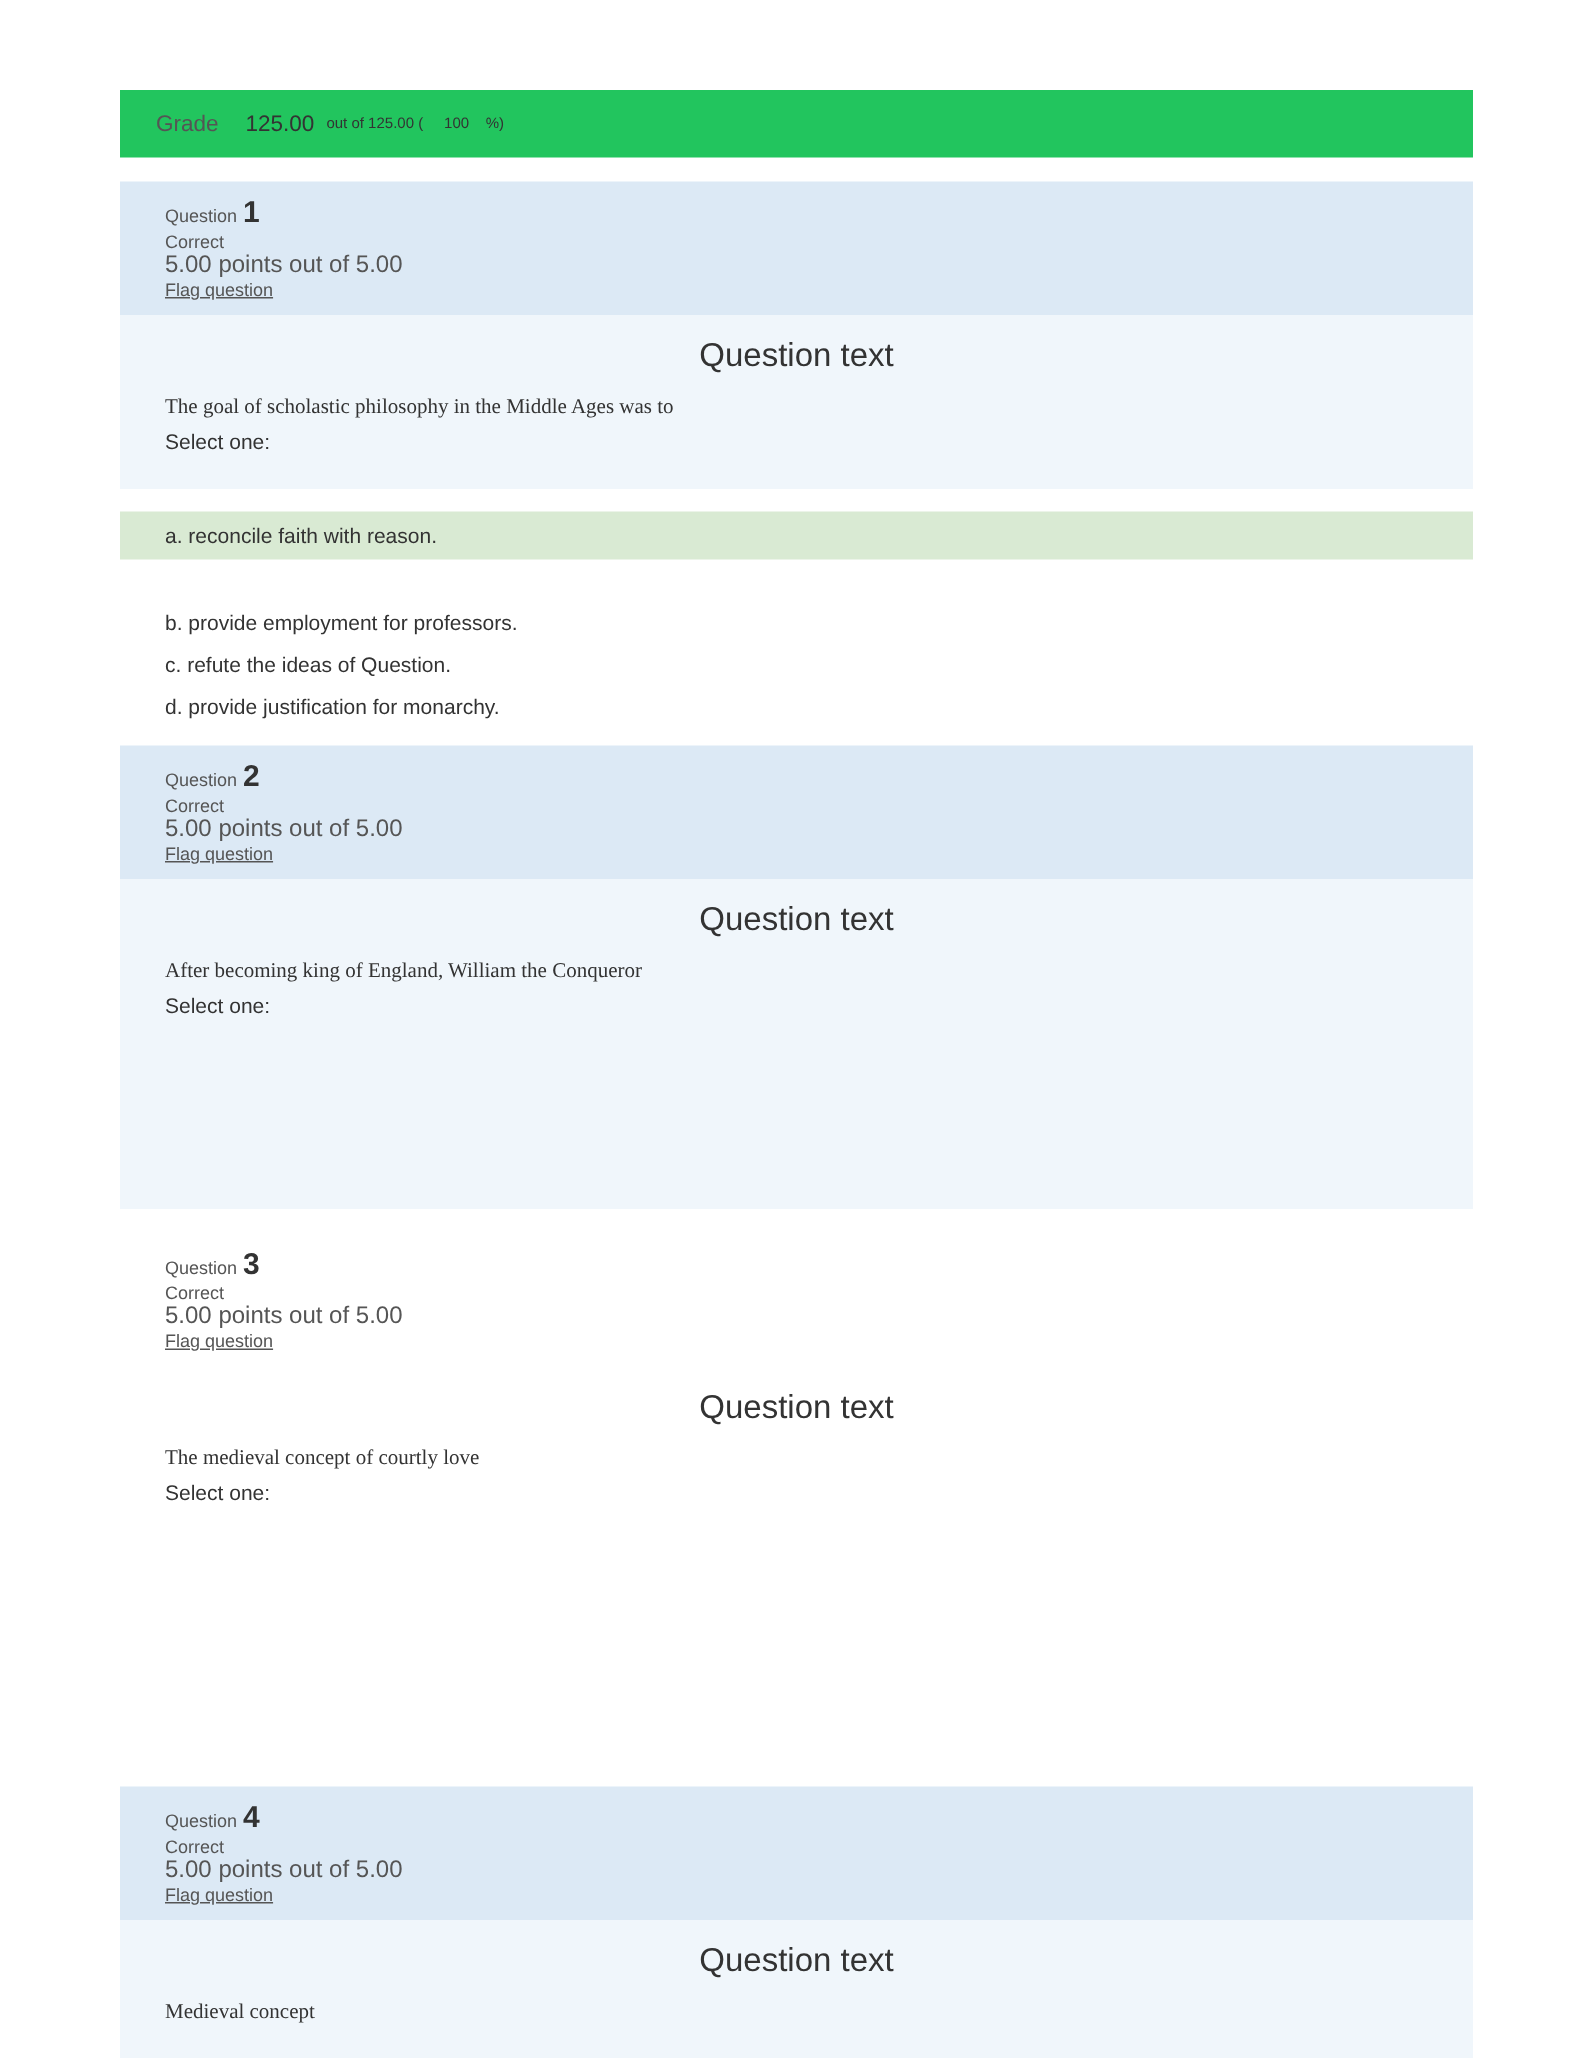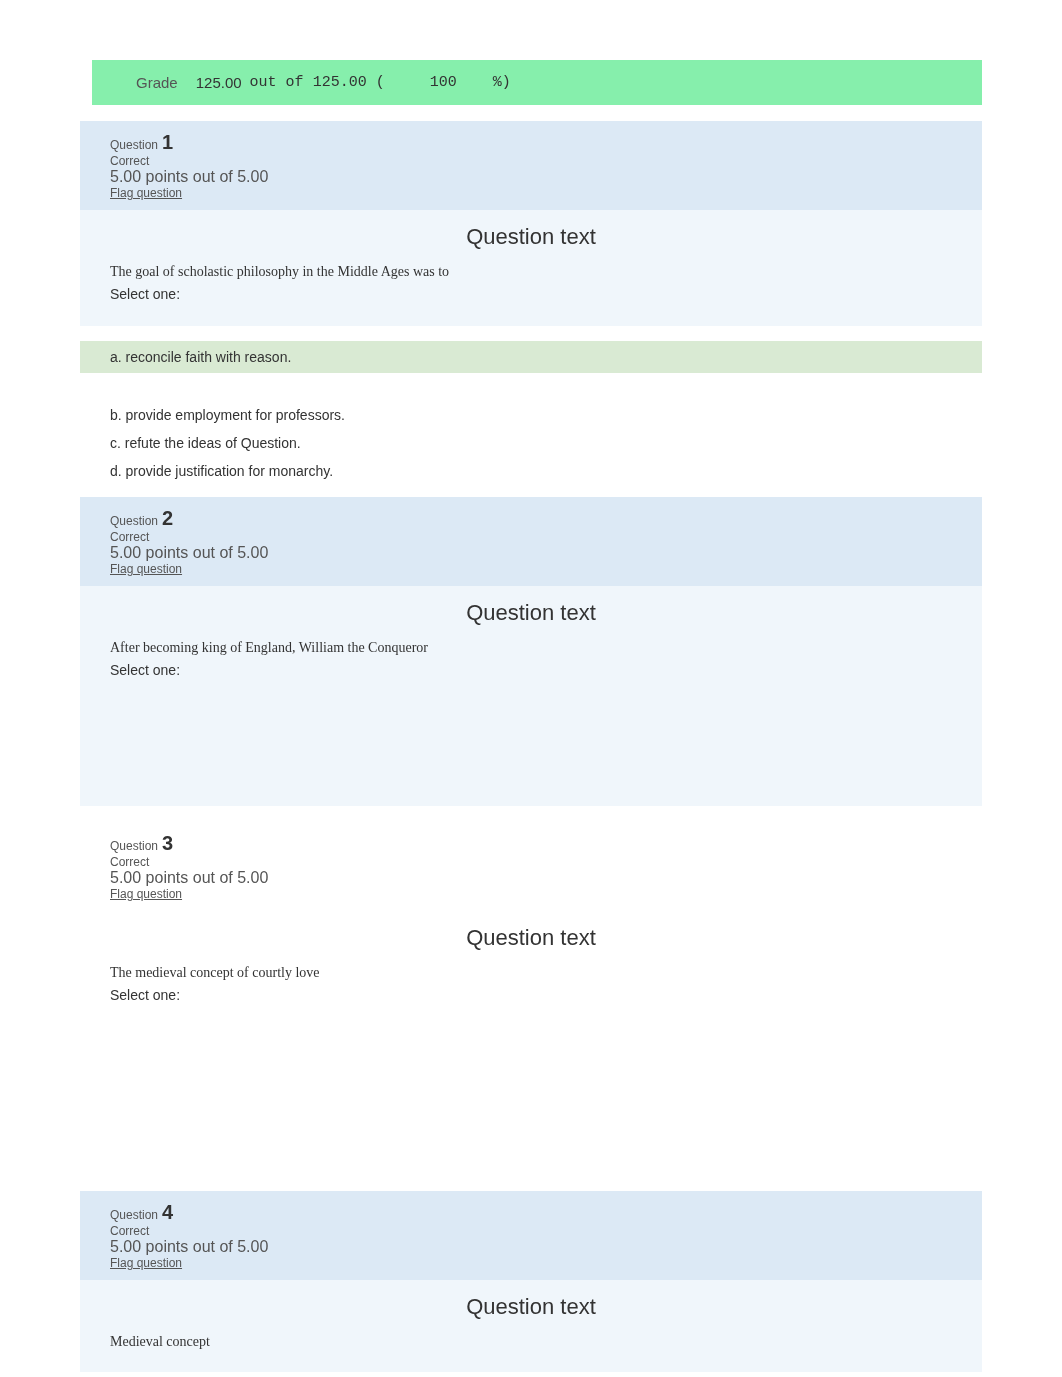--- a/index.html
+++ b/index.html
@@ -12,41 +12,39 @@
       min-height: 1377px;
     }
 
     .page-wrapper {
       width: 100%;
       padding: 60px 80px;
     }
 
     
     .grade-bar {
-      background: #86efac;
-      padding: 14px 44px;
+      background: #22c55e;
+      padding: 14px 24px;
       margin-bottom: 16px;
       display: flex;
       align-items: center;
       gap: 8px;
-      margin-left: 12px;
     }
     .grade-label {
       font-size: 15px;
       color: #555;
       margin-right: 10px;
     }
     .grade-value {
       font-size: 15px;
       color: #333;
     }
     .grade-out-of {
-      font-size: 15px;
-      color: #333;
-      font-family: Liberation Mono, monospace;
+      font-size: 10px;
+      color: #333;
     }
 
     
     .question-block {
       margin-bottom: 0;
     }
 
     .question-meta {
       background: #dce9f5;
       padding: 10px 20px 10px 30px;

